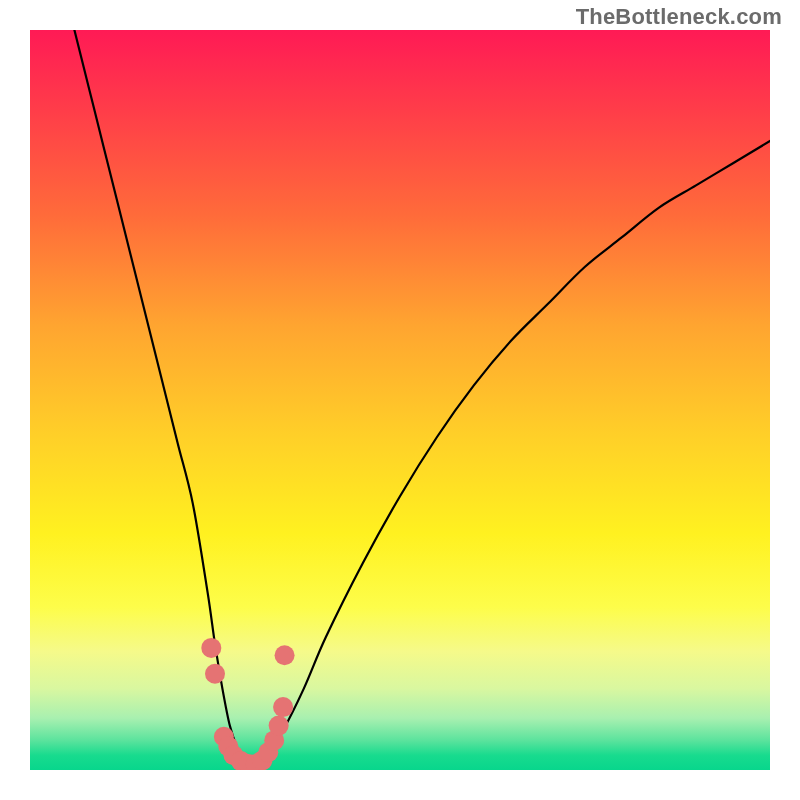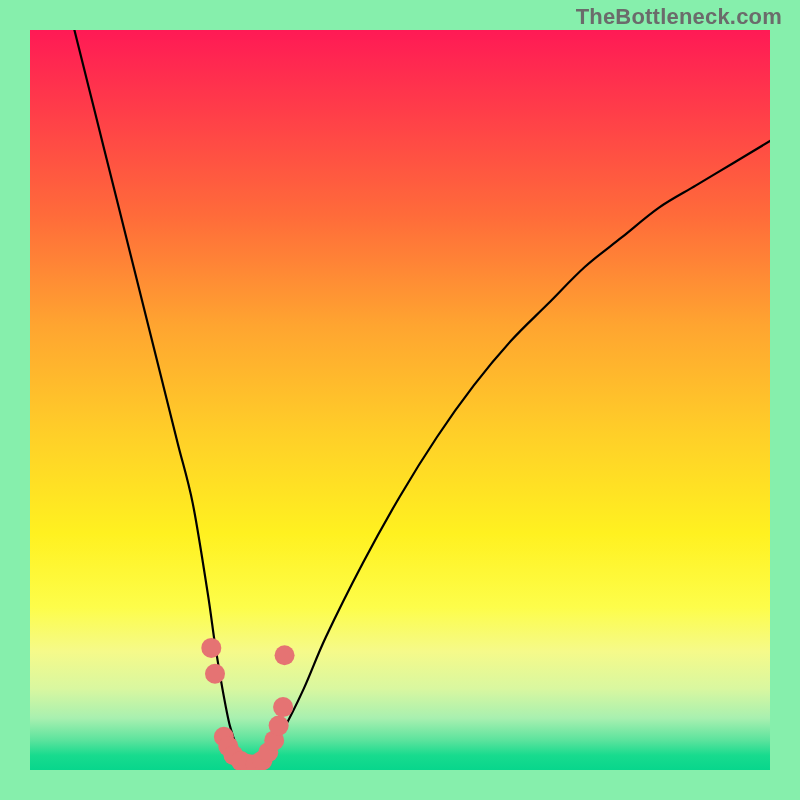--- a/index.html
+++ b/index.html
@@ -6,21 +6,21 @@
     margin: 0;
     padding: 0;
     width: 800px;
     height: 800px;
     background: #000;
     overflow: hidden;
   }
   .frame {
     position: absolute;
     inset: 0;
-    background: #86efac;
+    background: #ffffff;
   }
   .plot-area {
     position: absolute;
     left: 30px;
     top: 30px;
     width: 740px;
     height: 740px;
     overflow: hidden;
   }
   .gradient-bg {

